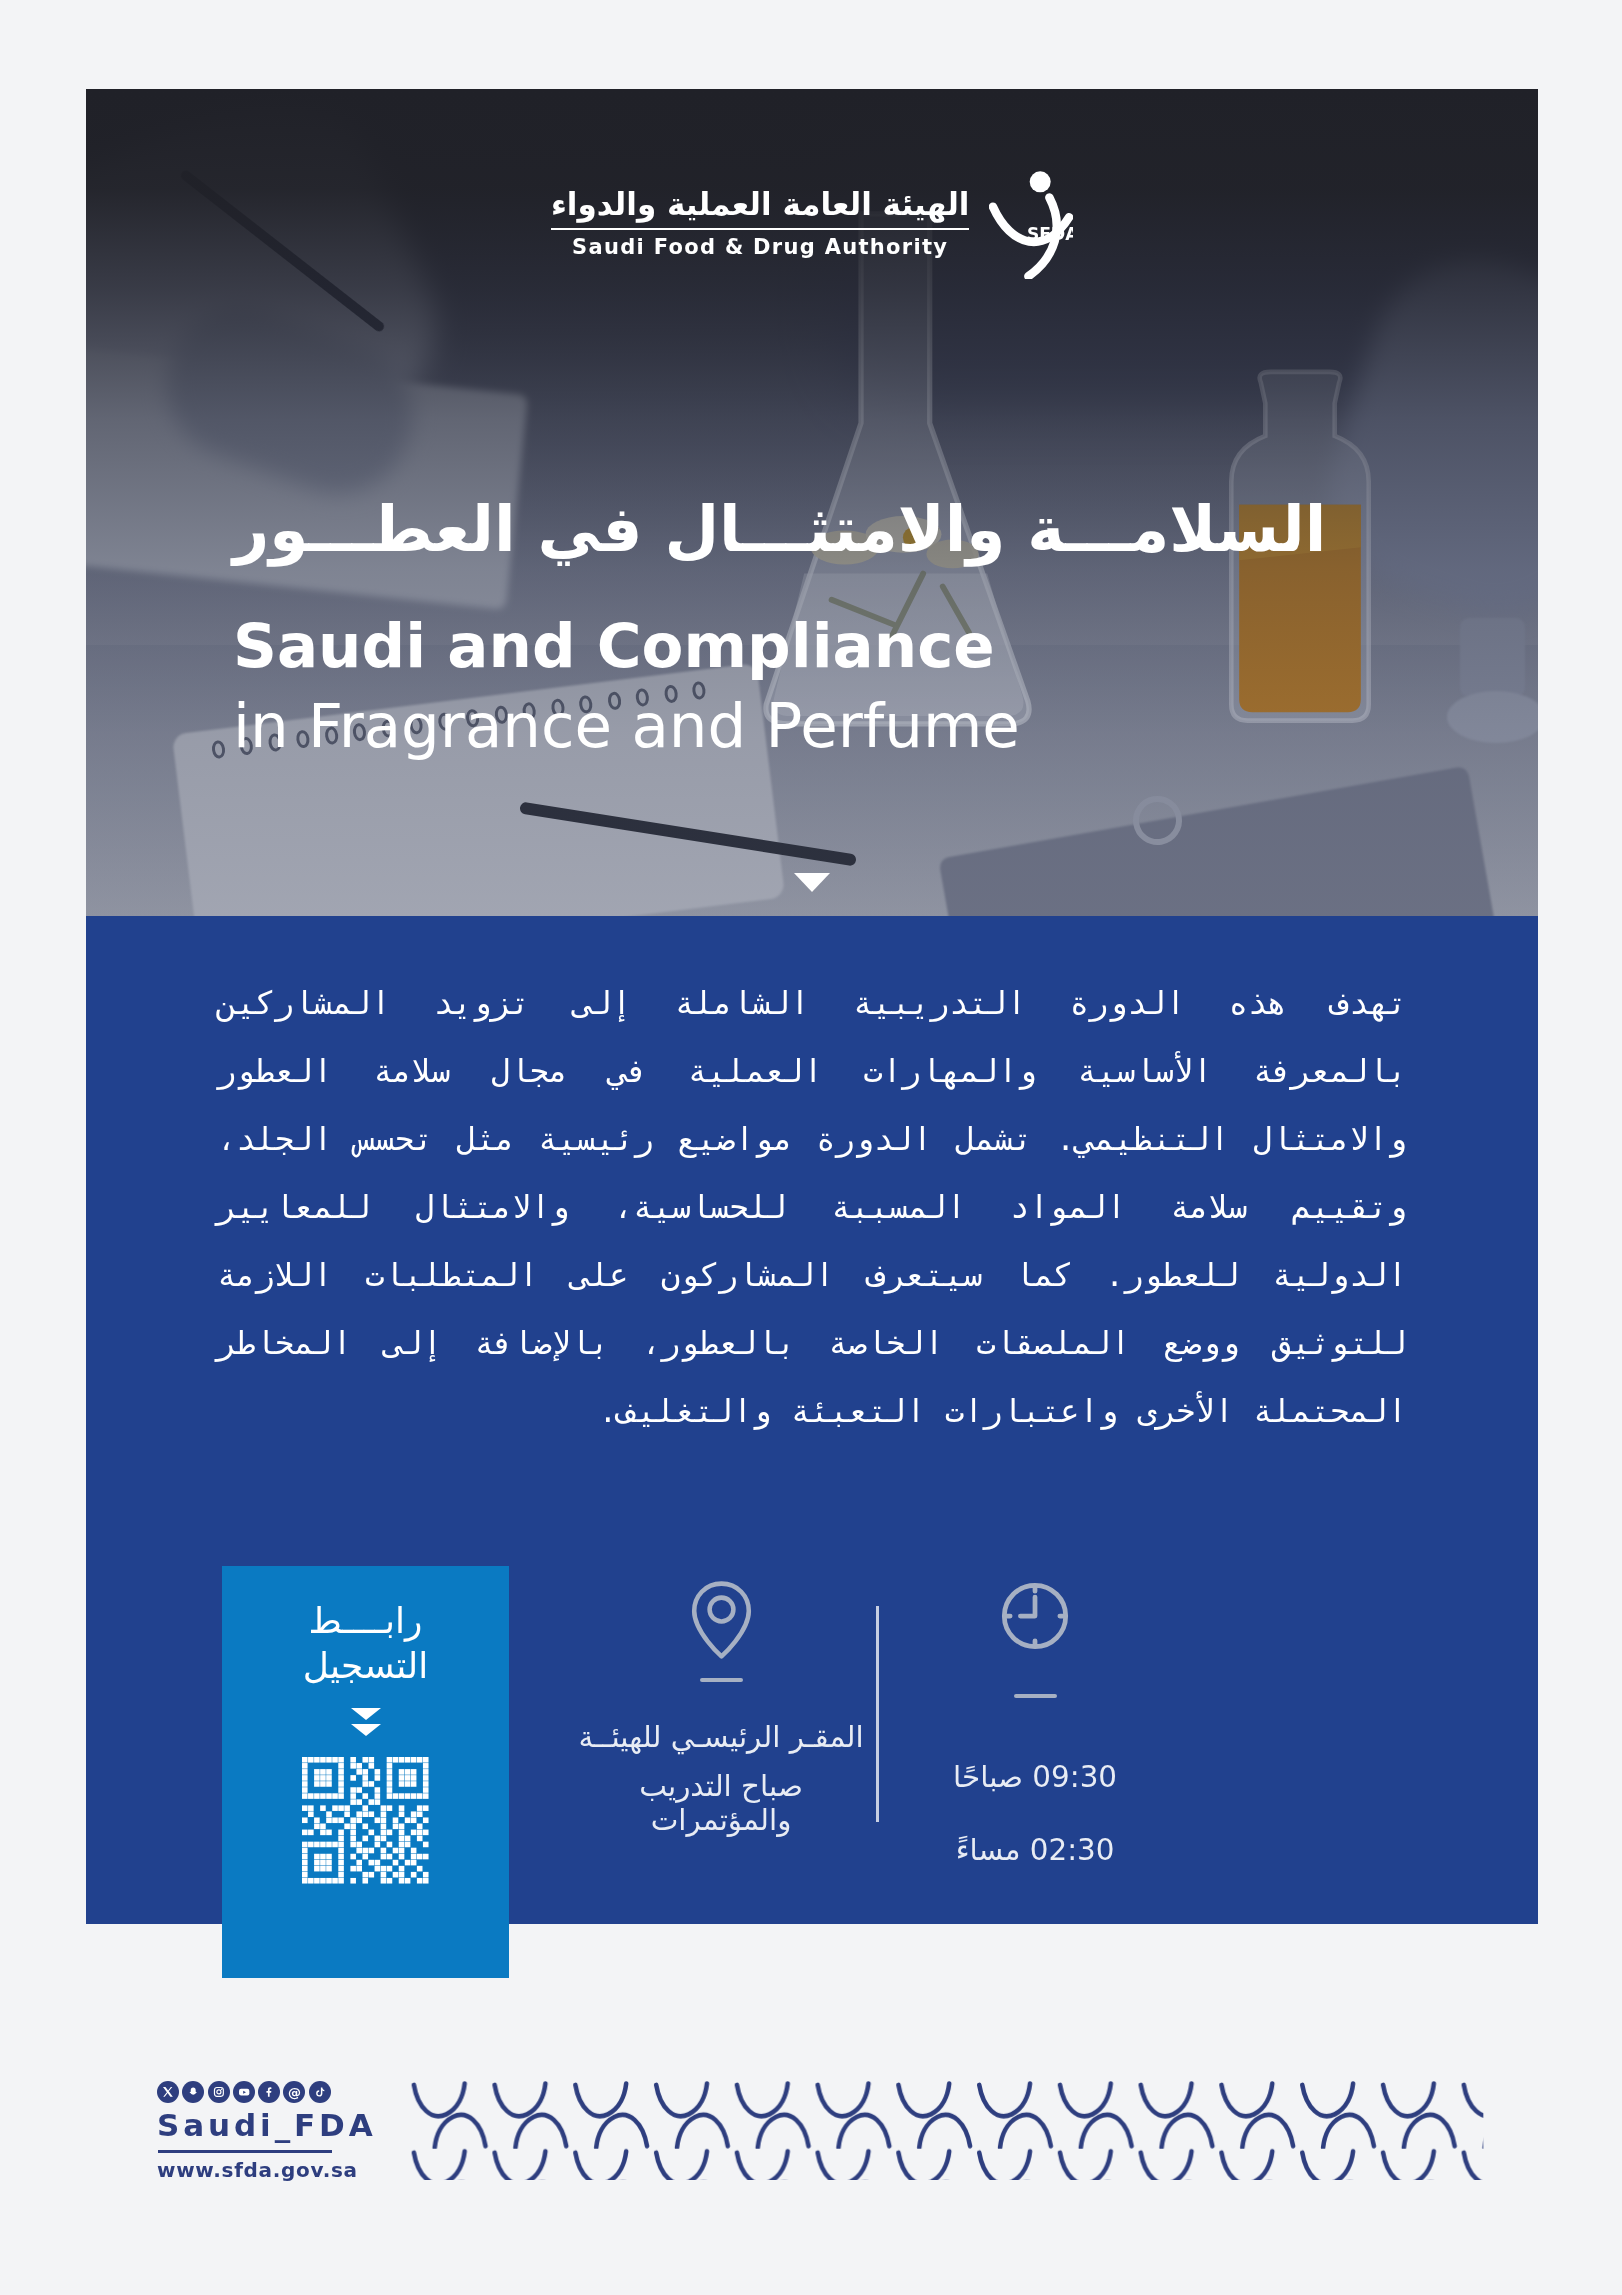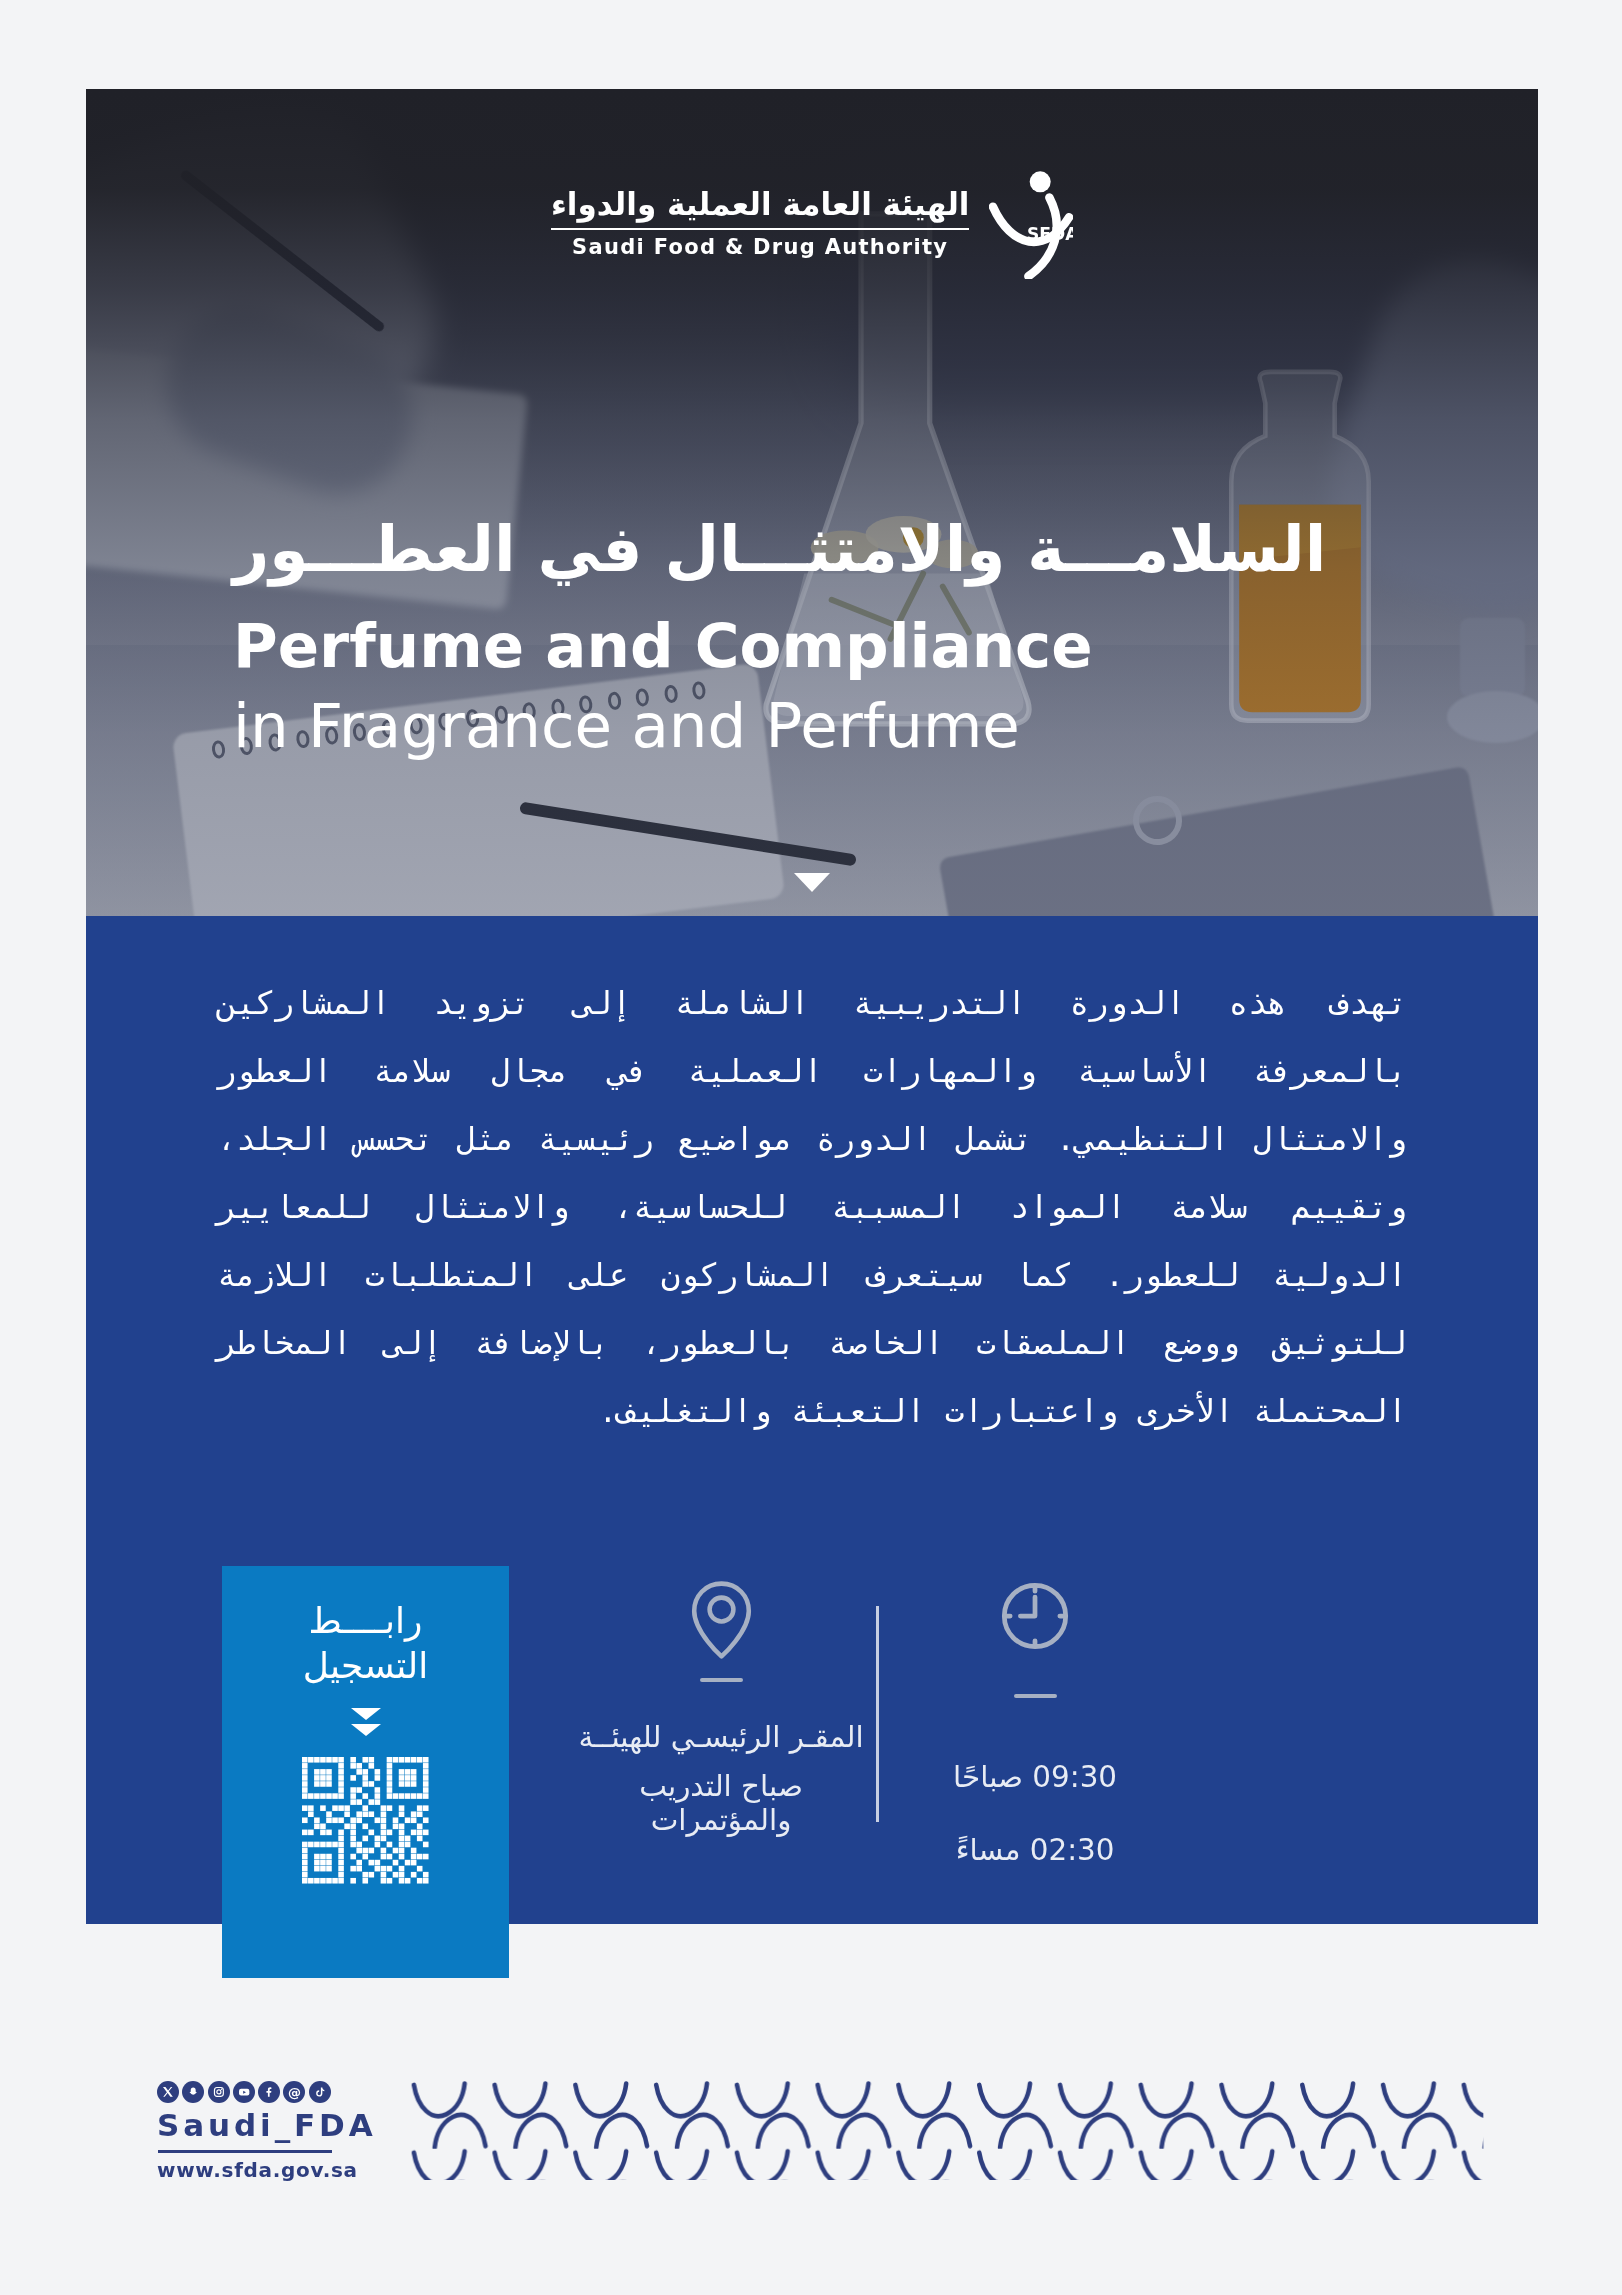--- a/index.html
+++ b/index.html
@@ -37,21 +37,21 @@
       rgba(33,35,46,.84) 24%, rgba(38,42,58,.62) 40%,
       rgba(46,52,72,.46) 58%, rgba(58,64,86,.37) 78%, rgba(66,72,94,.32) 100%);
   }
   
   .logo-row{left:0;top:77px;width:1452px;display:flex;justify-content:center;align-items:center;gap:19.6px;}
   .logo-text{color:#fff;text-align:center;}
   .logo-ar{font-size:31px;font-weight:bold;letter-spacing:0.7px;}
   .logo-rule{height:2px;background:#fff;margin:6.5px 0 5.2px 0;}
   .logo-en{font-size:21px;font-weight:bold;letter-spacing:1.3px;}
   
-  .t-ar{left:147px;top:404px;color:#fff;font-size:63px;font-weight:bold;direction:rtl;margin-top:20px;}
+  .t-ar{left:147px;top:404px;color:#fff;font-size:63px;font-weight:bold;direction:rtl;}
   .t-en1{left:147px;top:521px;color:#fff;font-size:61px;font-weight:bold;}
   .t-en2{left:147px;top:601px;color:#fff;font-size:61px;font-weight:normal;}
   .hero-tri{left:708px;top:784px;width:0;height:0;border-left:18.3px solid transparent;border-right:18.3px solid transparent;border-top:19.6px solid #fff;}
 
   
   .blue{left:86px;top:916px;width:1452px;height:1008px;background:#21418e;}
   .para{position:absolute;left:131px;top:56px;width:1190px;direction:rtl;text-align:justify;
         color:#ffffff;font-size:32px;line-height:68px;font-family:Liberation Mono, monospace;}
   .info-row{position:absolute;left:480px;top:662px;width:959px;display:flex;}
   .info-col{display:flex;flex-direction:column;align-items:center;}
@@ -146,21 +146,21 @@
     </div>
     <svg width="84" height="113" viewBox="0 0 128 172">
       <circle cx="78" cy="24" r="16" fill="#fff"></circle>
       <path d="M6,62 C34,124 86,136 122,78" stroke="#fff" stroke-width="13" fill="none" stroke-linecap="round"></path>
       <path d="M60,168 C100,140 116,94 92,48" stroke="#fff" stroke-width="13" fill="none" stroke-linecap="round"></path>
       <text x="58" y="112" fill="#fff" font-size="26" font-weight="bold" font-family="DejaVu Sans, sans-serif">SFDA</text>
     </svg>
   </div>
 
   <div class="shape t-ar">السلامـــة والامتثـــال في العطـــور</div>
-  <div class="shape t-en1">Perfume and Compliance</div>
+  <div class="shape t-en1">Saudi and Compliance</div>
   <div class="shape t-en2">in Fragrance and Perfume</div>
   <div class="shape hero-tri"></div>
 </div>
 
 <div class="abs blue">
   <div class="para">تهدف هذه الدورة التدريبية الشاملة إلى تزويد المشاركين بالمعرفة الأساسية والمهارات العملية في مجال سلامة العطور والامتثال التنظيمي. تشمل الدورة مواضيع رئيسية مثل تحسس الجلد، وتقييم سلامة المواد المسببة للحساسية، والامتثال للمعايير الدولية للعطور. كما سيتعرف المشاركون على المتطلبات اللازمة للتوثيق ووضع الملصقات الخاصة بالعطور، بالإضافة إلى المخاطر المحتملة الأخرى واعتبارات التعبئة والتغليف.</div>
 
   <div class="info-row">
 
     <div class="info-col col-loc">

